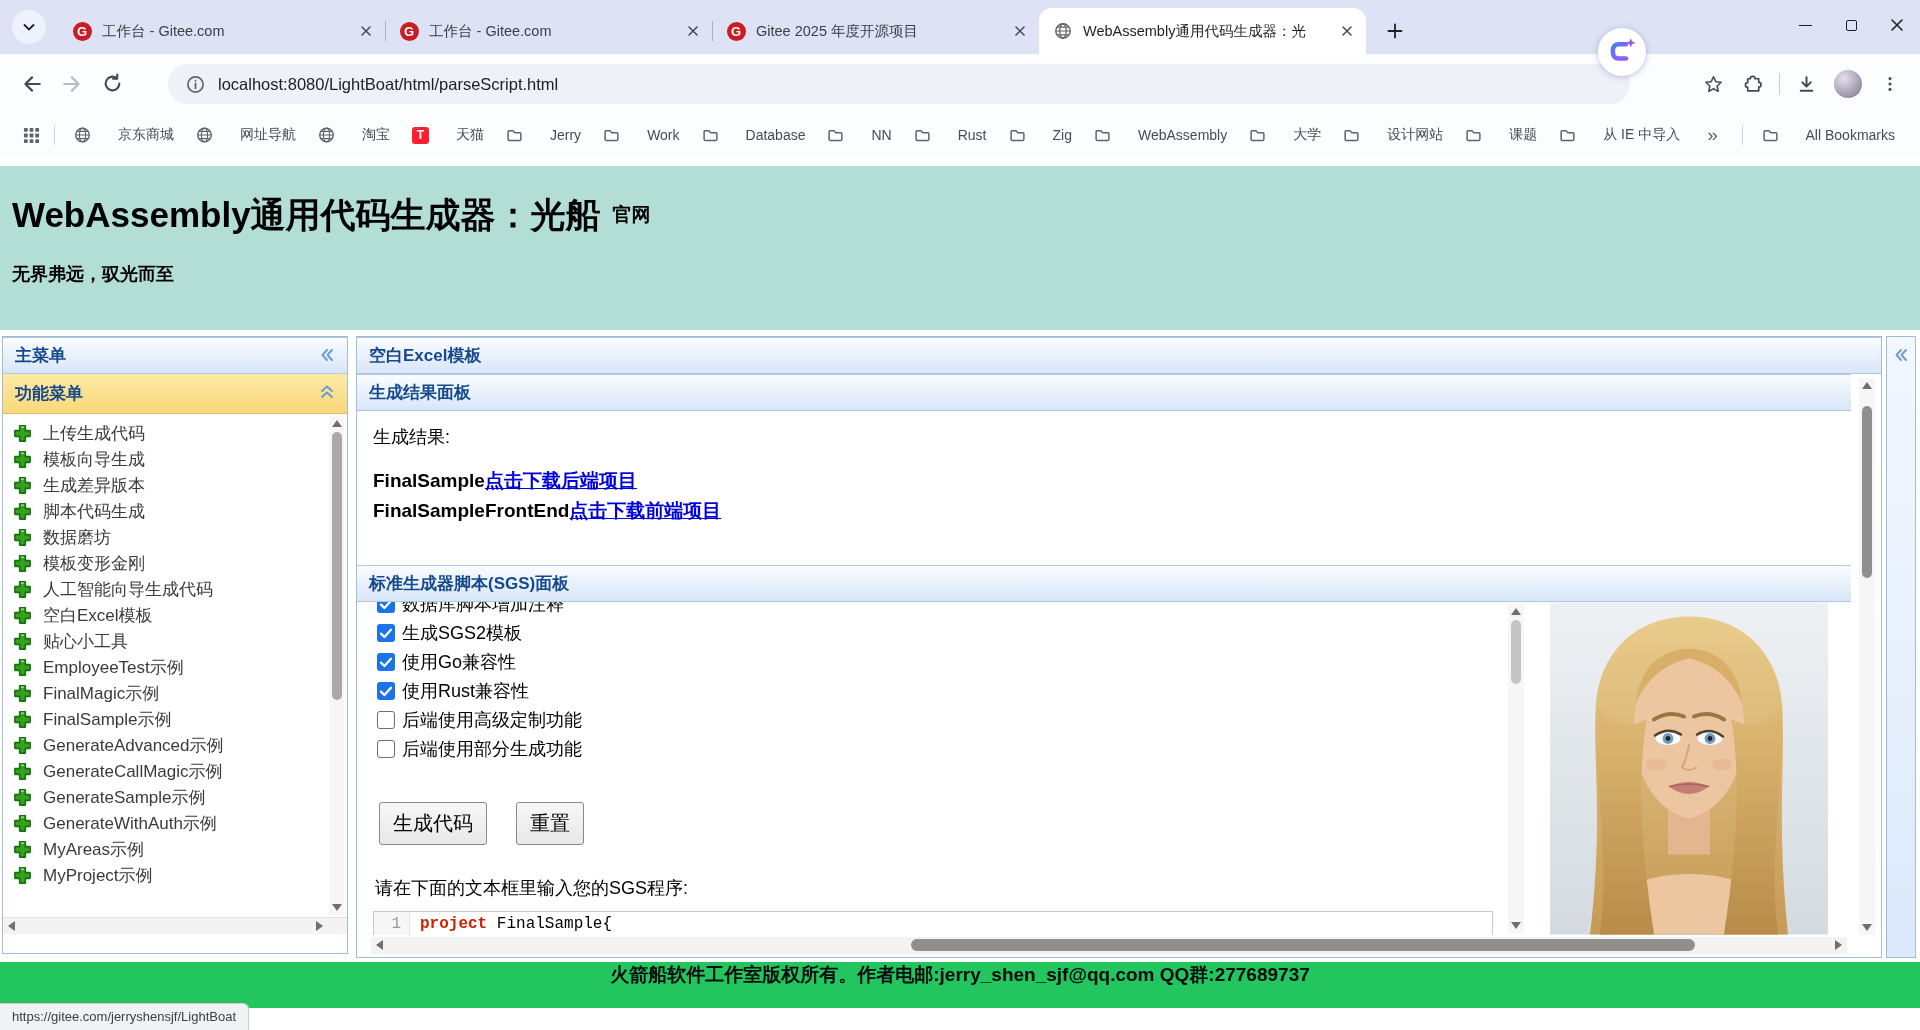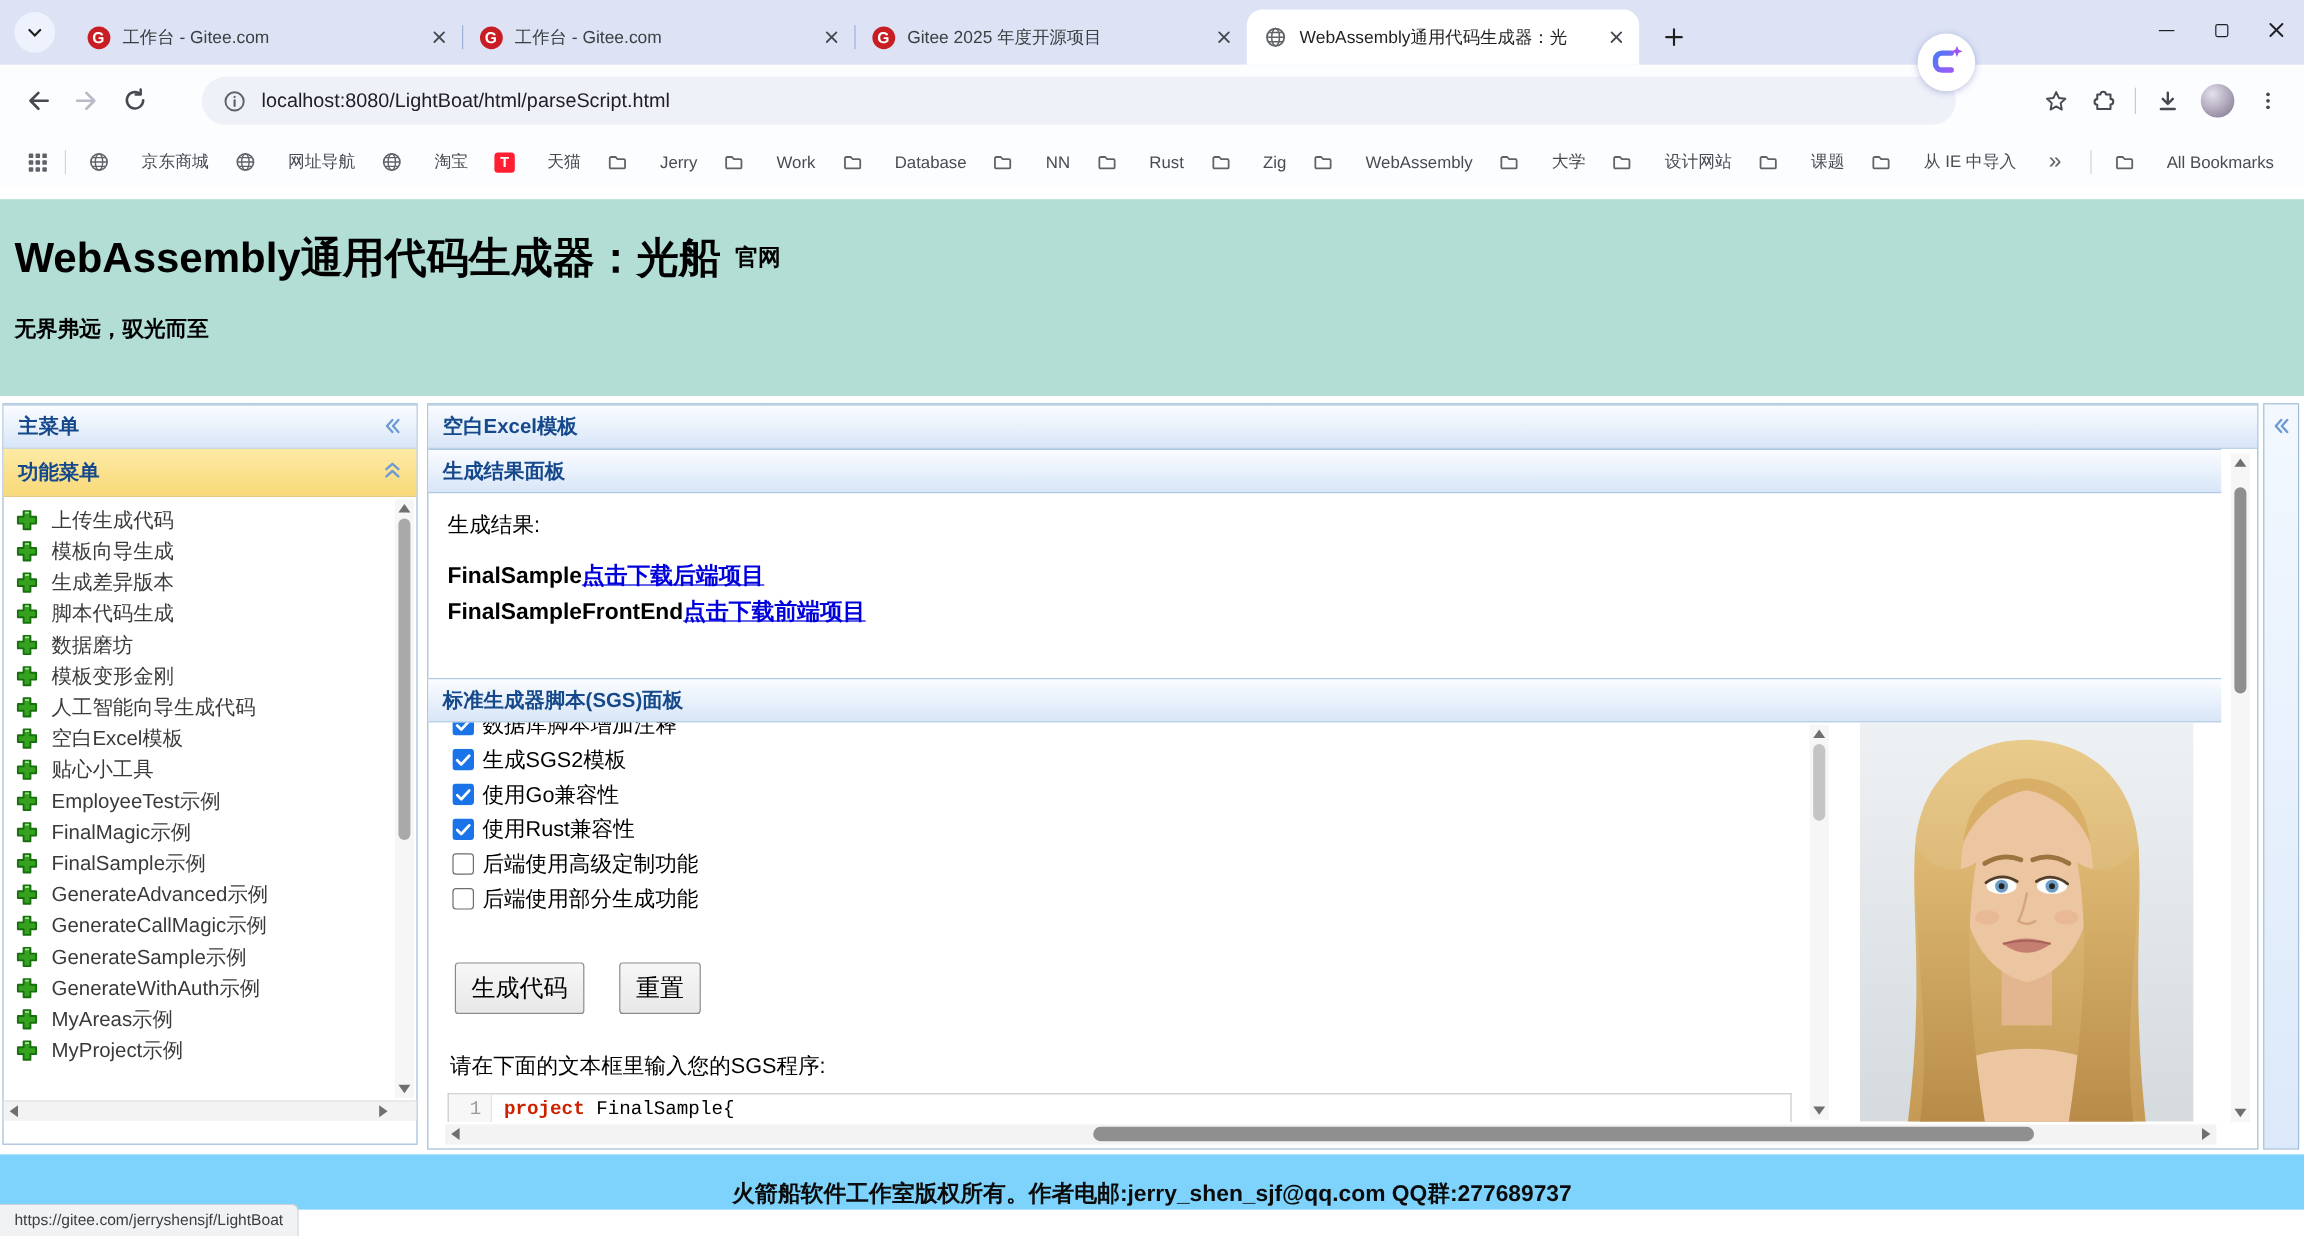--- a/index.html
+++ b/index.html
@@ -94,21 +94,21 @@
   .portrait { position:absolute; left:1193px; top:0; width:278px; height:333px; }
   .vtrack.main { position:absolute; right:6px; top:4px; bottom:22px; }
   .vthumb.dark { background:#8f8f8f; }
   .hscroll-main { position:absolute; left:14px; right:34px; bottom:3px; height:17px; background:#f3f3f3; }
   .hthumb { position:absolute; top:2px; height:12px; border-radius:6px; background:#8f8f8f; }
 
   
   .panel-east { position:absolute; left:1886px; top:336px; width:30px; height:622px; border:1px solid #9fbcd8; background:linear-gradient(#f3f8ff,#dce9fa); }
   .panel-east .hd-tool { right:4px; top:8px; }
 
-  .footer { position:absolute; left:0; top:962px; width:1920px; height:46px; background:#7dd3fc; display:flex; align-items:flex-end; justify-content:center; font-size:19px; font-weight:600; color:#0b0b0b; }
+  .footer { position:absolute; left:0; top:962px; width:1920px; height:46px; background:#22c55e; display:flex; align-items:flex-start; justify-content:center; font-size:19px; font-weight:600; color:#0b0b0b; }
   .status-chip { position:absolute; left:0; bottom:0; height:27px; background:#f1f2f4; border:1px solid #c9ccd1; border-left:none; border-bottom:none; border-top-right-radius:6px; padding:0 12px; line-height:25px; font-size:13px; color:#3c4043; }
 
   svg { display:block; }
 </style>
 </head>
 <body>
 
 <div class="tabstrip">
   <div class="tab-search">
     <svg width="14" height="14" viewBox="0 0 14 14">

